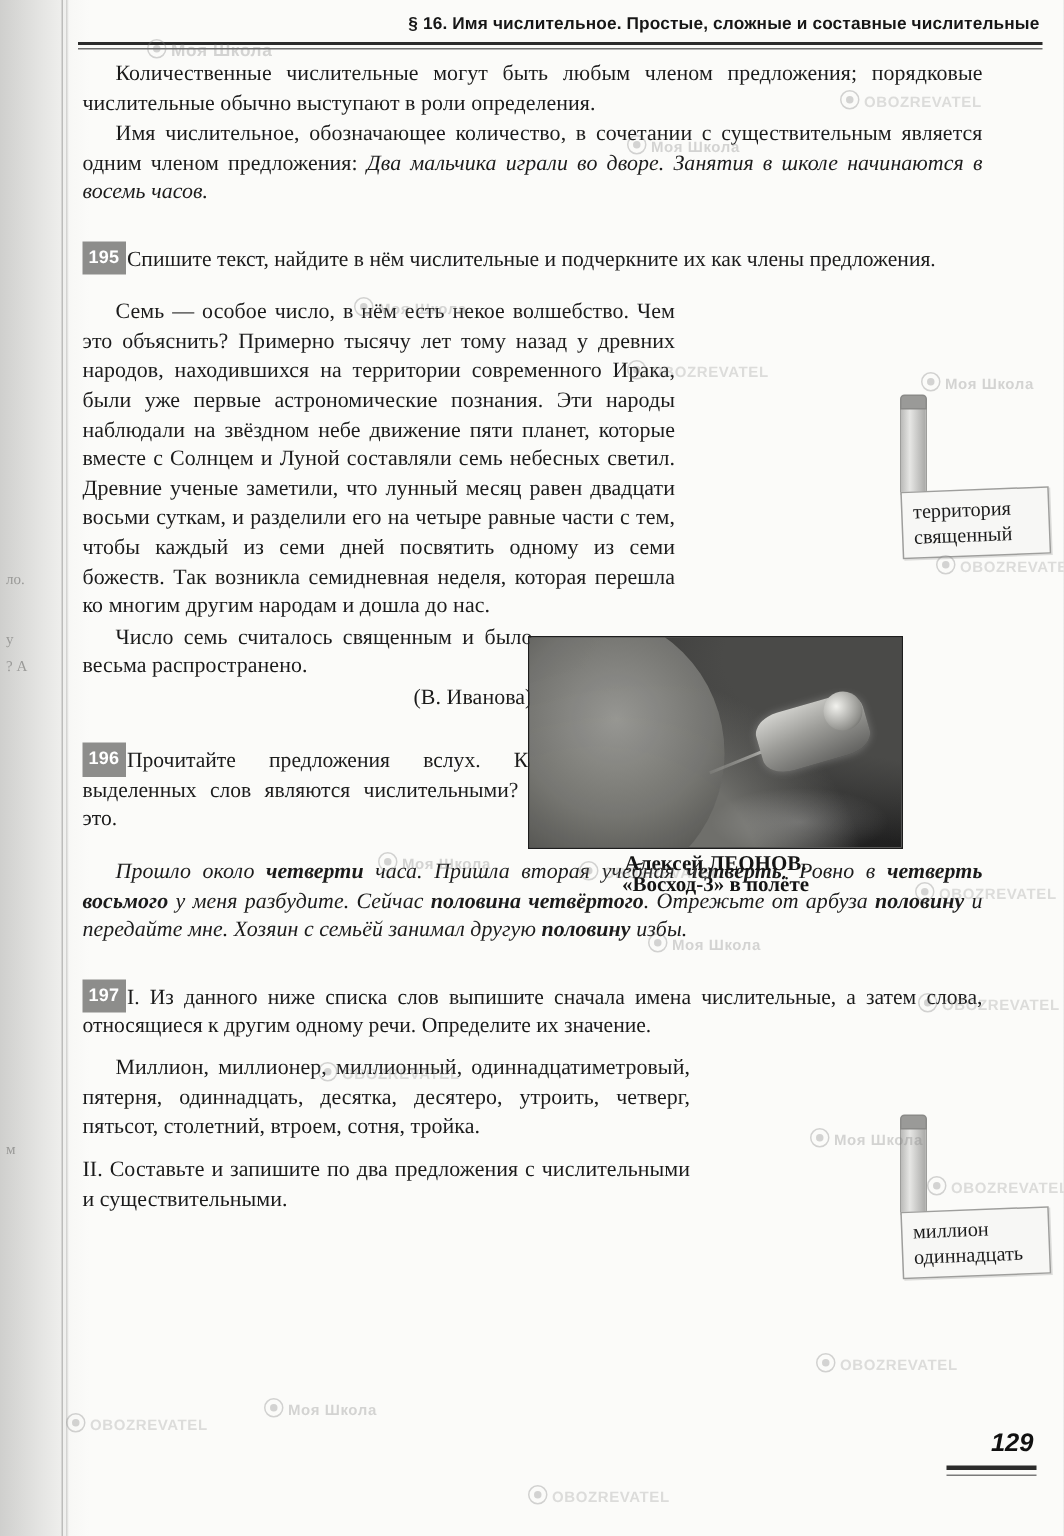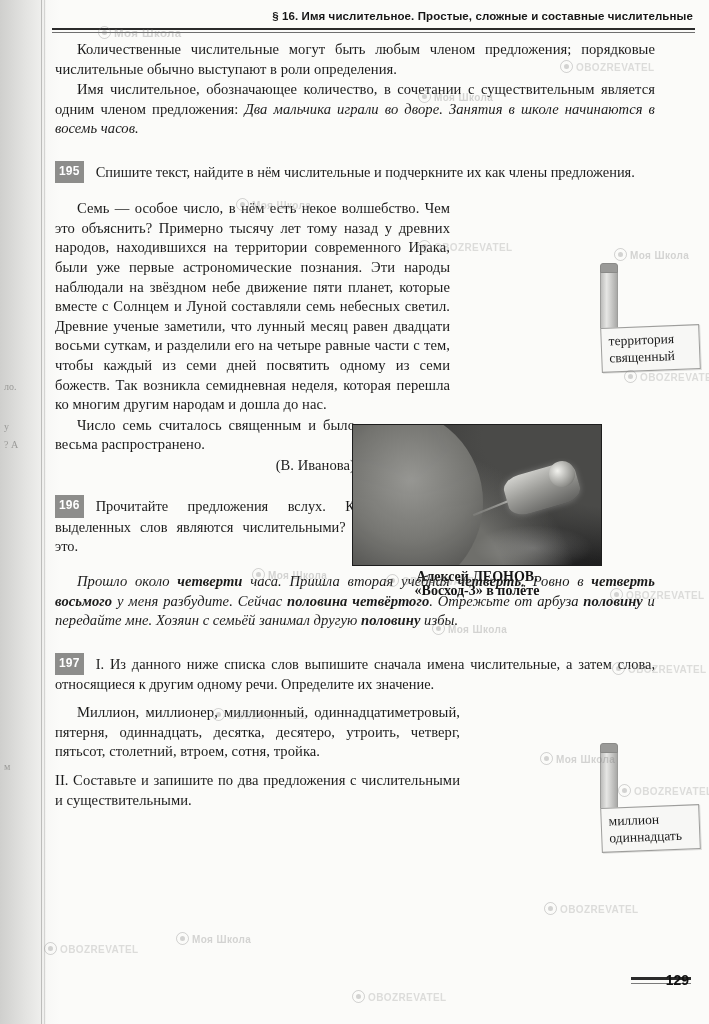--- a/index.html
+++ b/index.html
@@ -59,21 +59,21 @@
 
   
   .exnum{
     display:inline-block;
     background:#8d8d8b;
     color:#ffffff;
     font-family:"Liberation Sans", sans-serif;
     font-weight:bold;
     font-size:12px;
     padding:1px 4px 2px 4px;
-    margin-right:12px;
+    margin-right:1px;
     vertical-align:2px;
     letter-spacing:0.2px;
   }
   .exblock{
     font-size:14.4px;line-height:19.2px;text-align:justify;text-indent:0;
   }
   .narrow{width:395px;}
   .narrow2{width:360px;}
   .narrow3{width:405px;}
 
@@ -143,23 +143,23 @@
     border:1px solid #9e9e9c;
     font-family:"Liberation Serif", serif;
     font-size:13.5px;line-height:17px;color:#1b1b1b;
     padding:4px 6px 5px 7px;
     box-shadow:1px 1px 0 rgba(0,0,0,.12);
   }
   .notebox.rot{transform:rotate(-2.2deg);}
 
   
   .pagenum{
-    position:absolute;right:20px;bottom:36px;
-    font-family:"Liberation Sans", sans-serif;
-    font-weight:bold;font-size:14px;color:#111;
+    position:absolute;right:20px;bottom:52px;
+    font-family:"Liberation Sans", sans-serif;
+    font-weight:bold;font-size:17px;color:#111;font-style:italic;
   }
   .botrule{
     position:absolute;right:18px;bottom:44px;width:60px;height:3px;background:#2b2b2b;
   }
   .botrule2{
     position:absolute;right:18px;bottom:40px;width:60px;height:1px;background:#7a7a7a;
   }
 
   
   .wm{

